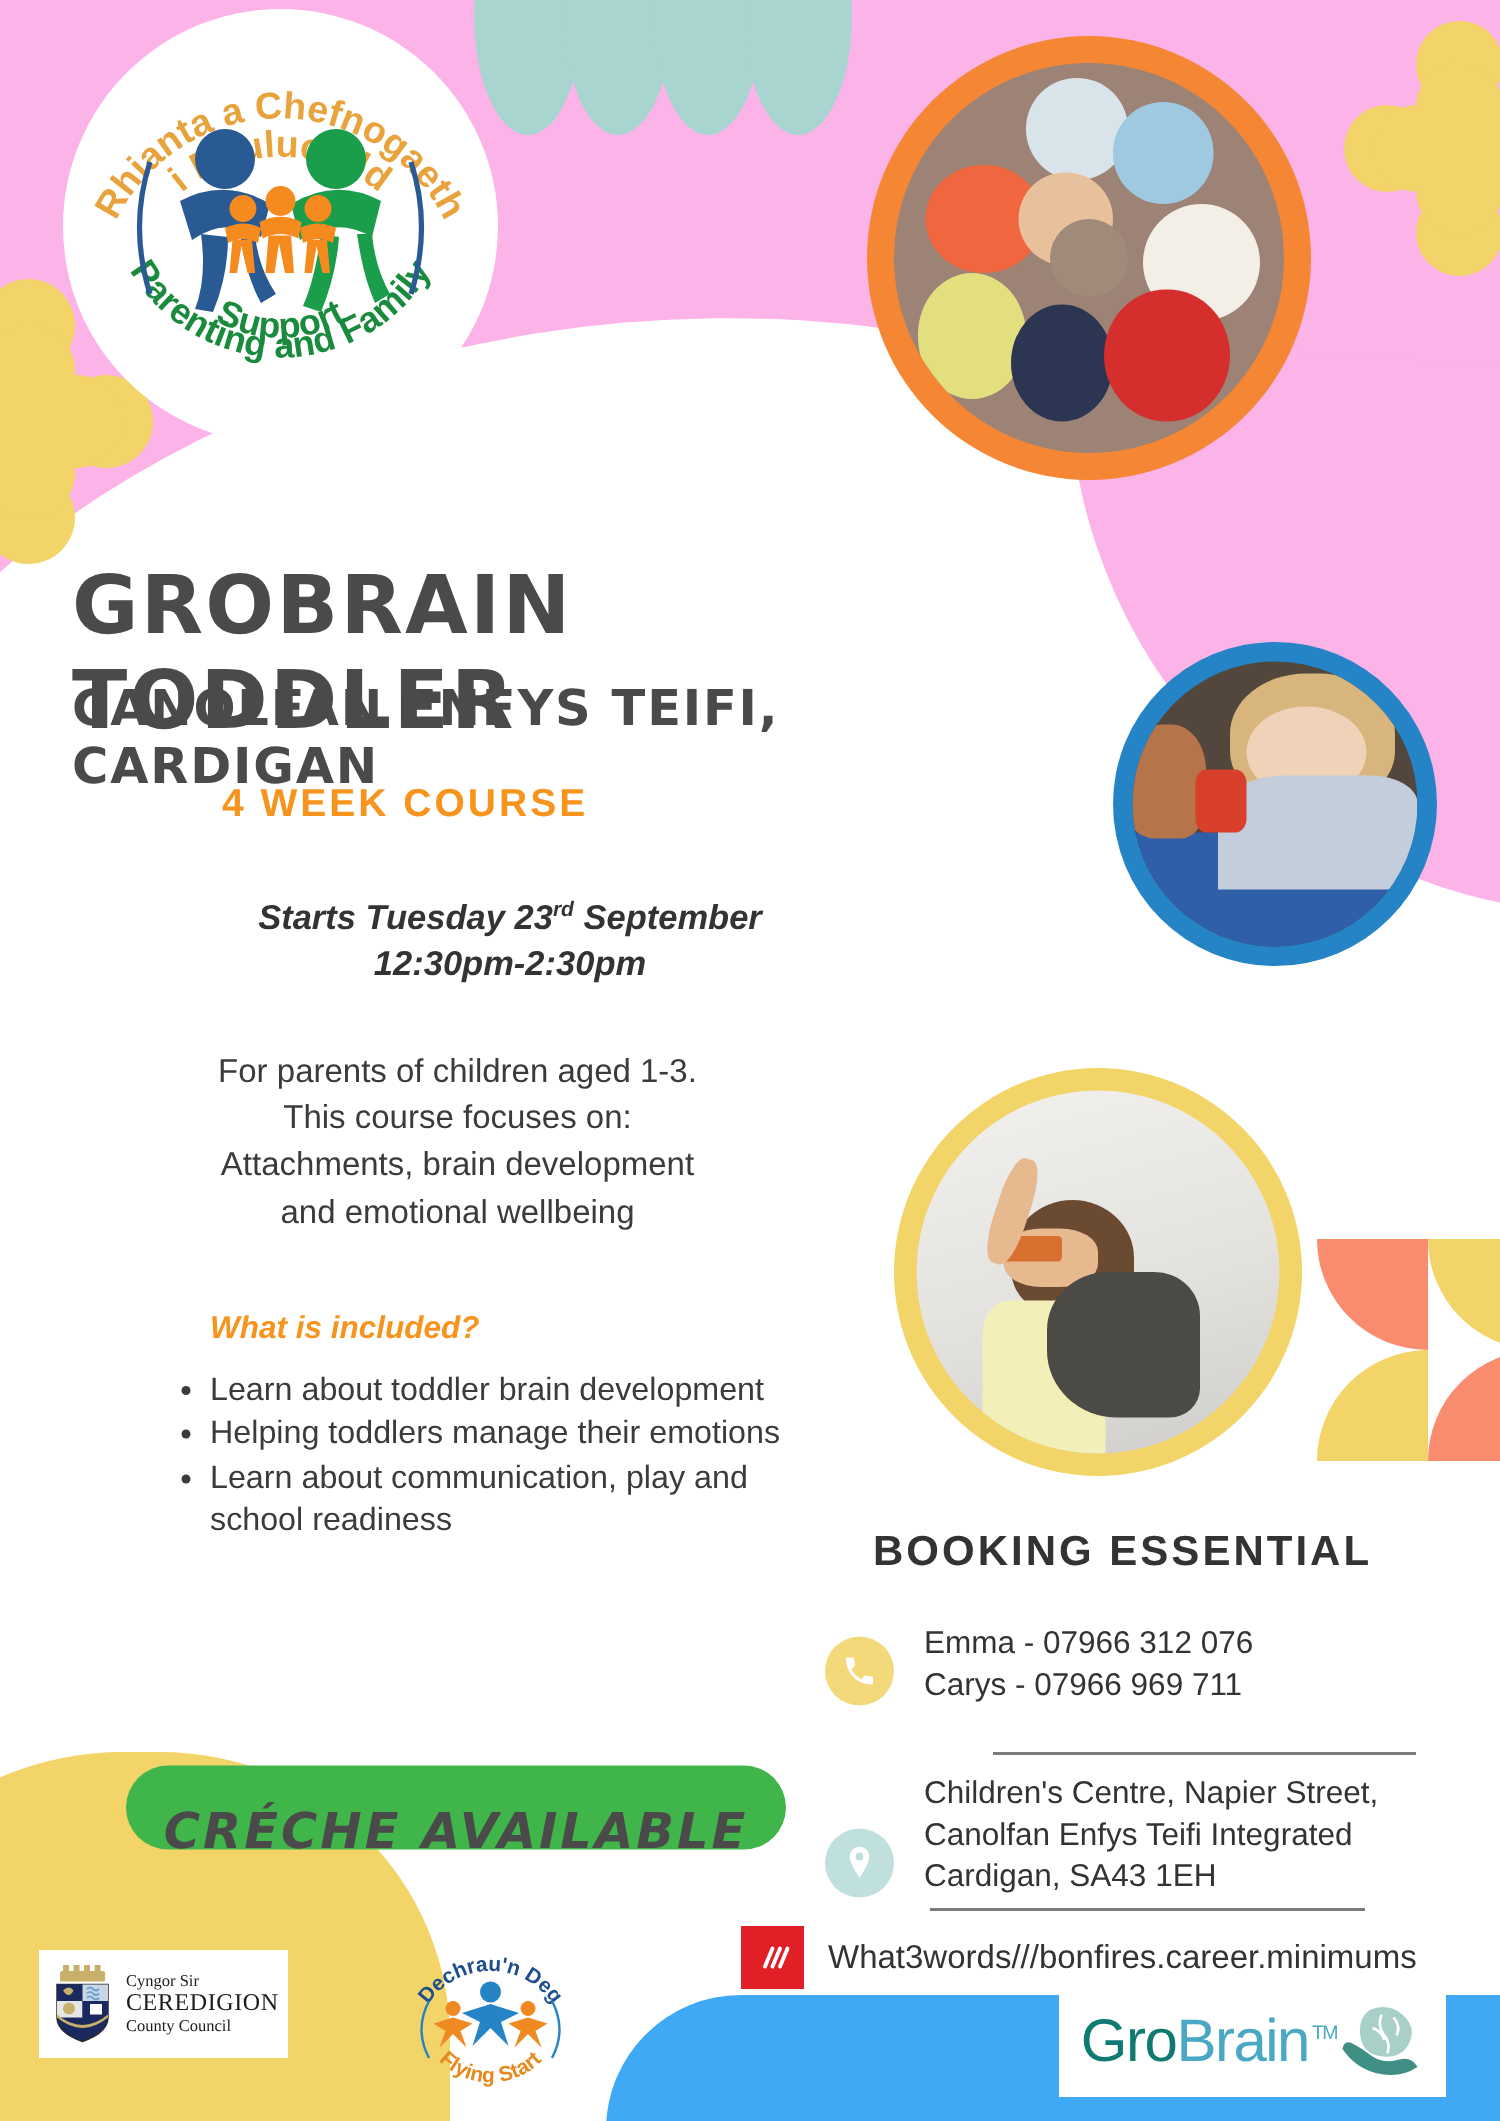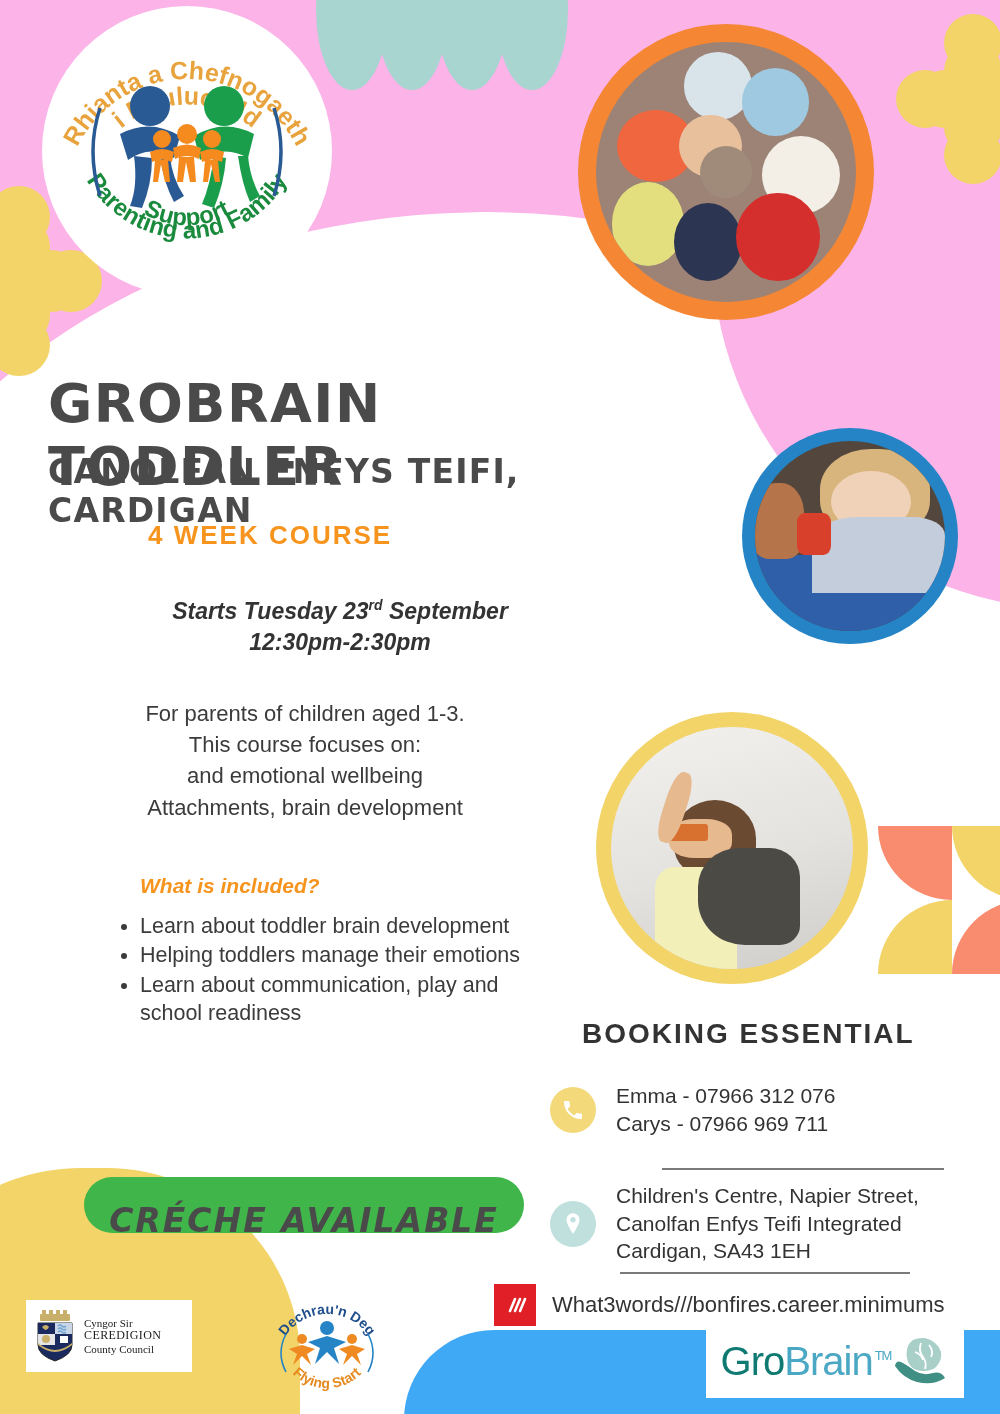--- a/index.html
+++ b/index.html
@@ -129,21 +129,21 @@
   #creche span{
     font-size:33px;font-weight:bold;font-style:italic;letter-spacing:2px;color:#4a4a4a;
     font-family:"DejaVu Sans",sans-serif;
     margin-top:31px;
   }
 
   #booking-head{
     left:572px;top:1018px;width:400px;
     font-size:28px;font-weight:bold;letter-spacing:2px;color:#333;margin-left:10px;
   }
-  .contact-row{position:absolute;z-index:9;display:flex;align-items:center;}
+  .contact-row{position:absolute;z-index:9;display:flex;align-items:flex-end;}
   #phone-row{left:550px;top:1082px;width:440px;}
   #addr-row{left:550px;top:1182px;width:440px;}
   .circle-icon{
     width:46px;height:46px;border-radius:50%;flex:0 0 46px;
     display:flex;align-items:center;justify-content:center;margin-right:20px;
   }
   #phone-icon-bg{background:#f3d97a;}
   #addr-icon-bg{background:#bfe0dc;}
   .contact-text{font-size:21px;color:#333;line-height:1.32;}
   .divider{position:absolute;z-index:9;height:2px;background:#7a7a7a;}
@@ -158,21 +158,21 @@
   #w3w-text{font-size:22px;color:#333;}
 
   
   #ceredigion-logo{
     position:absolute;z-index:10;left:26px;top:1300px;width:166px;height:72px;
     background:#ffffff;display:flex;align-items:center;
   }
   #cered-crest{width:46px;height:54px;margin:0 6px 0 6px;flex:0 0 46px;}
   #cered-words{font-family:"Liberation Serif",serif;color:#1b1b1b;line-height:1.12;}
   #cered-words .l1{font-size:11px;}
-  #cered-words .l2{font-size:12px;letter-spacing:.4px;}
+  #cered-words .l2{font-size:16px;letter-spacing:.4px;}
   #cered-words .l3{font-size:11px;}
 
   #flyingstart-logo{position:absolute;z-index:10;left:268px;top:1292px;width:118px;height:106px;}
 
   #grobrain-logo{
     position:absolute;z-index:11;left:706px;top:1324px;width:258px;height:74px;
     background:#ffffff;display:flex;align-items:center;justify-content:center;
   }
   #grobrain-text{font-size:40px;font-family:"Liberation Sans",sans-serif;letter-spacing:-1px;}
   .gb-gro{color:#0f7a72;}
@@ -313,22 +313,22 @@
   <div class="content" id="dates">
     <div>
       <span>Starts Tuesday 23</span><sup>rd</sup><span> September</span>
     </div>
     <div>12:30pm-2:30pm</div>
   </div>
 
   <div class="content" id="intro">
     <div>For parents of children aged 1-3.</div>
     <div>This course focuses on:</div>
+    <div>Attachments, brain development</div>
     <div>and emotional wellbeing</div>
-    <div>Attachments, brain development</div>
   </div>
 
   <div class="content" id="included-head">What is included?</div>
   <ul class="content" id="bullets">
     <li>Learn about toddler brain development</li>
     <li>Helping toddlers manage their emotions</li>
     <li>Learn about communication, play and school readiness</li>
   </ul>
 
   <div id="creche">

